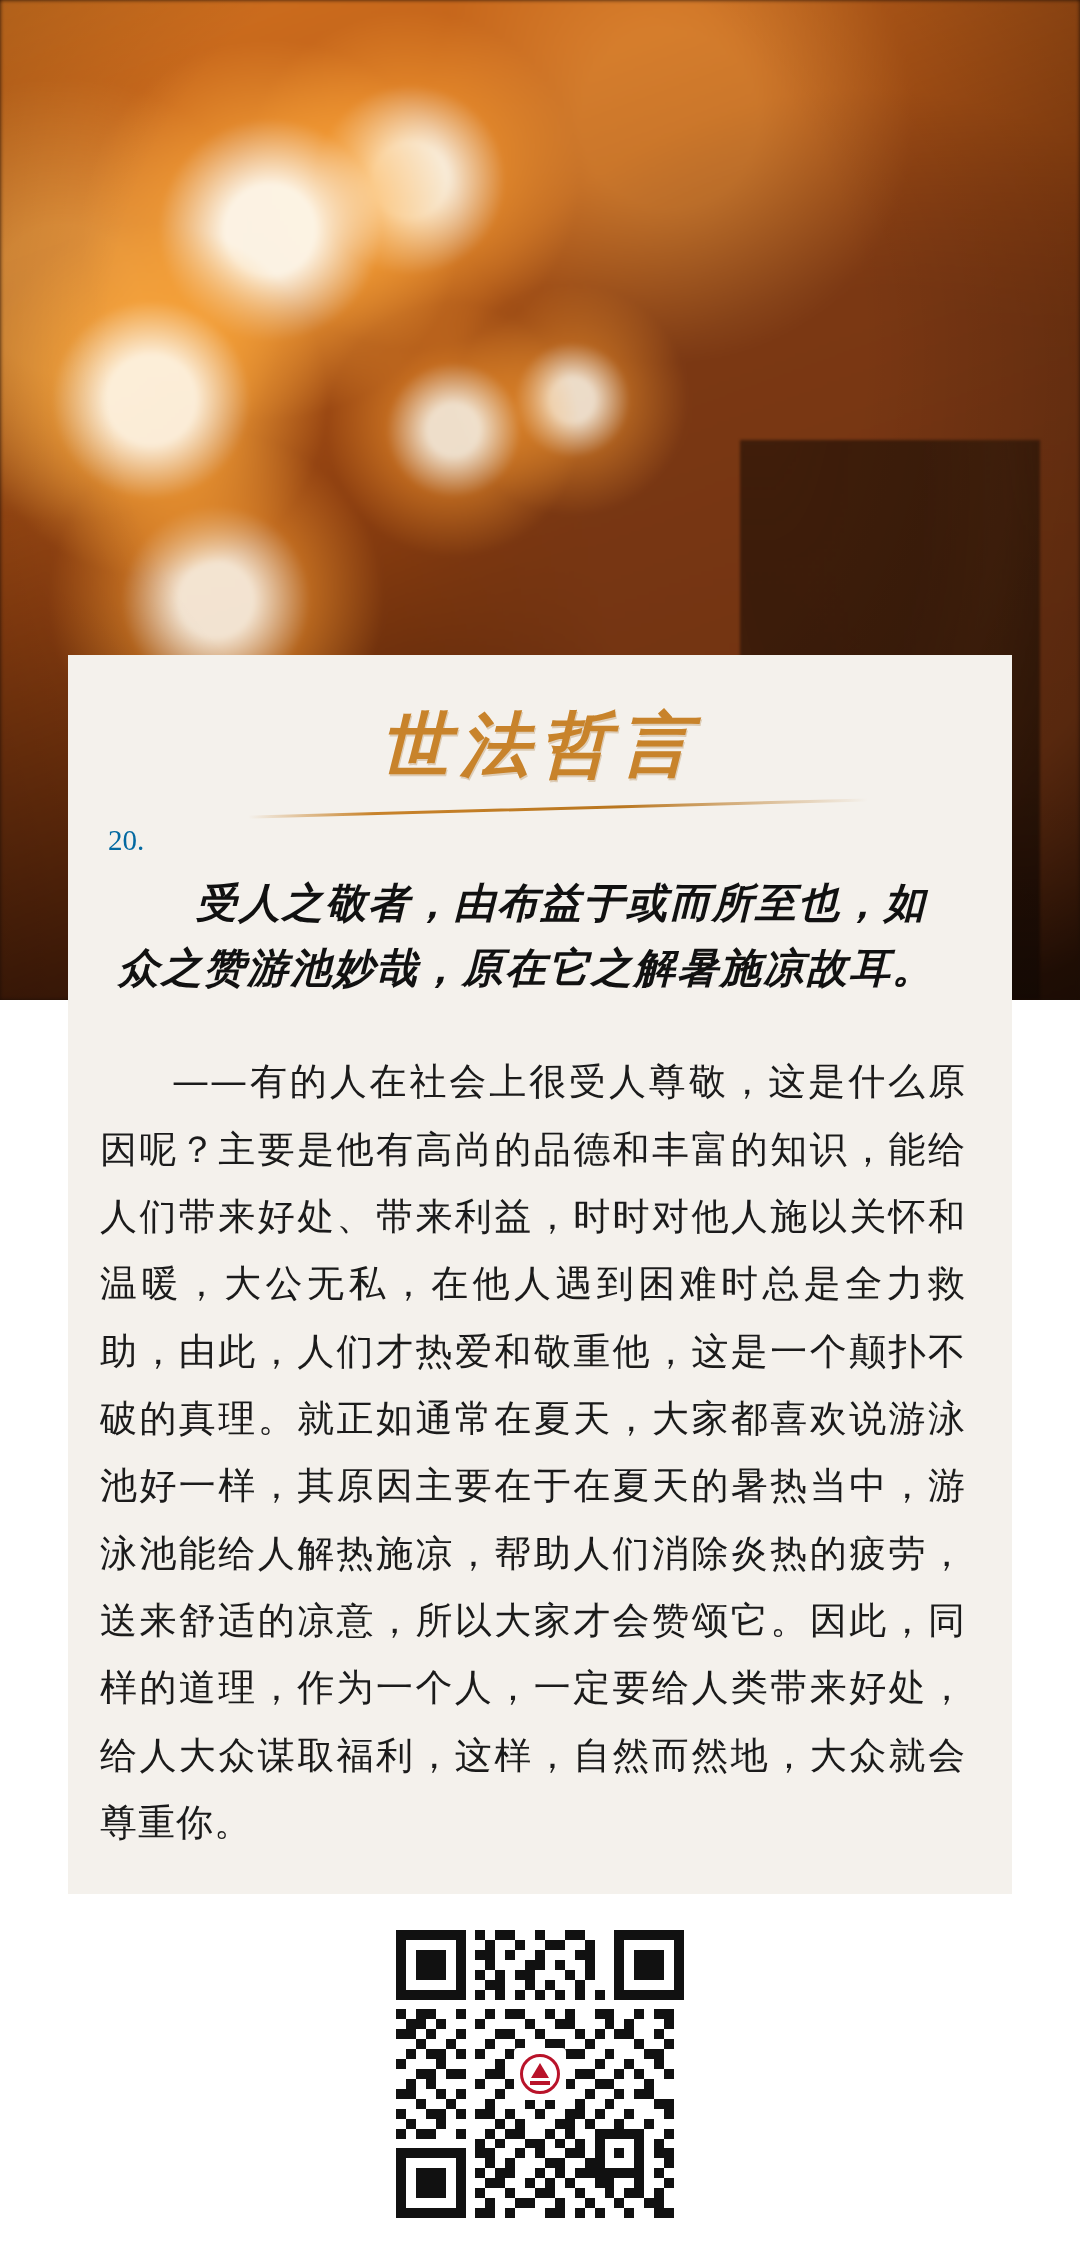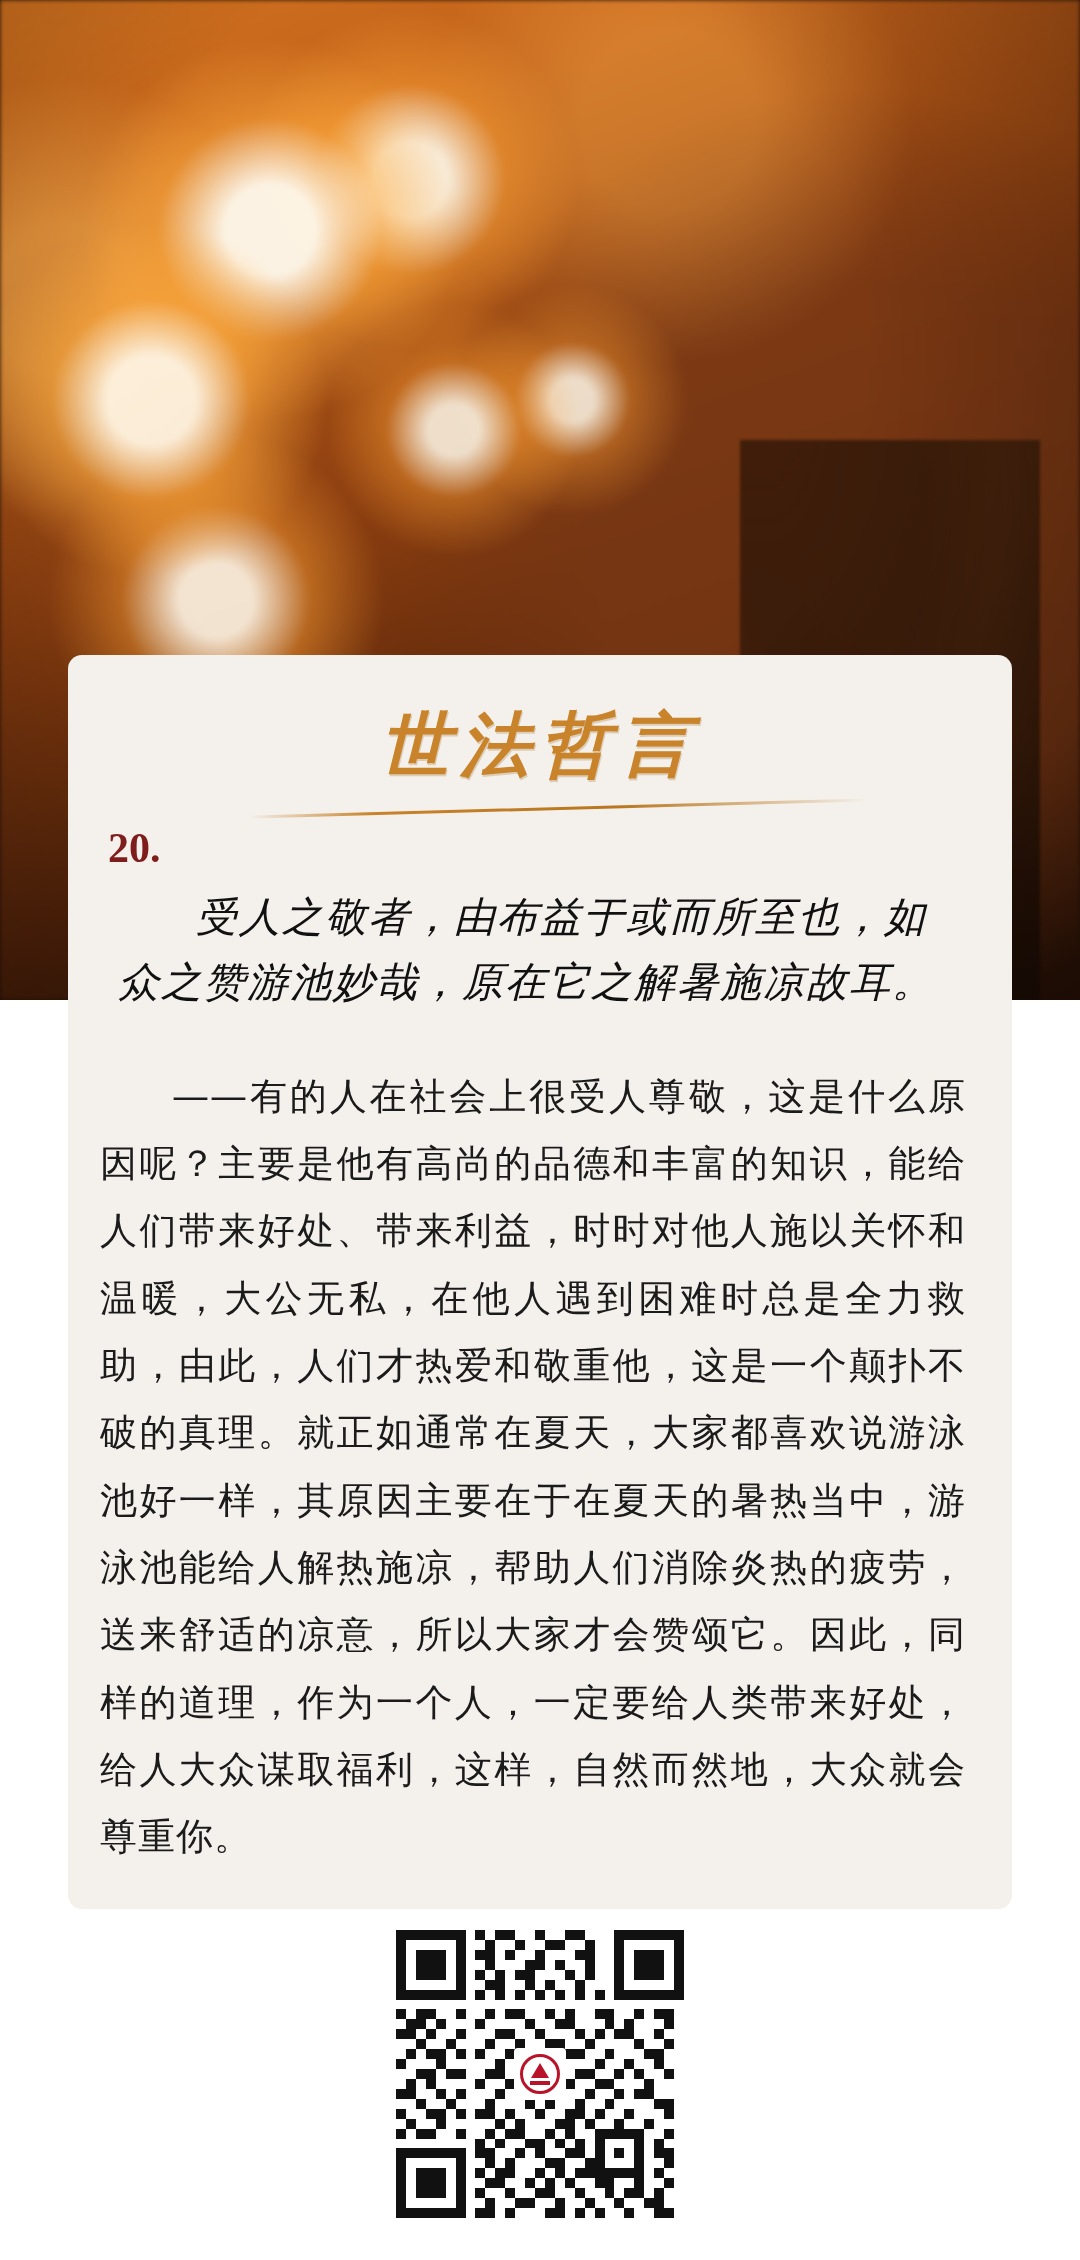--- a/index.html
+++ b/index.html
@@ -63,21 +63,20 @@
 
   
   .card {
     position: absolute;
     left: 68px;
     top: 655px;
     width: 944px;
     background: #f4f1ec;
     padding: 0 0 38px 0;
     box-sizing: border-box;
-    border-radius: 14px;
   }
 
   .card-title-wrap {
     position: relative;
     height: 170px;
   }
   .card-title {
     position: absolute;
     left: 0;
     right: 0;
@@ -97,32 +96,32 @@
     width: 620px;
     top: 152px;
     height: 3px;
     background: linear-gradient(90deg, rgba(200,131,43,0) 0%, #c8832b 20%, #b9761f 60%, rgba(200,131,43,0) 100%);
     transform: rotate(-1.6deg);
     border-radius: 2px;
   }
 
   .item-number {
     font-family: "Liberation Serif", serif;
-    font-size: 42px;
-    font-weight: 700;
-    color: #7f1d1d;
+    font-size: 29px;
+    font-weight: 400;
+    color: #0369a1;
     padding: 0 0 0 40px;
     margin: 0 0 14px 0;
     line-height: 1.1;
   }
 
   .verse {
     font-family: "DejaVu Serif", "Liberation Serif", serif;
     font-style: italic;
-    font-weight: 400;
+    font-weight: 700;
     font-size: 41px;
     line-height: 1.58;
     color: #111111;
     padding: 0 44px 0 50px;
     text-indent: 78px;
     letter-spacing: 2px;
   }
 
   .commentary {
     font-family: "DejaVu Serif", "Liberation Serif", serif;

